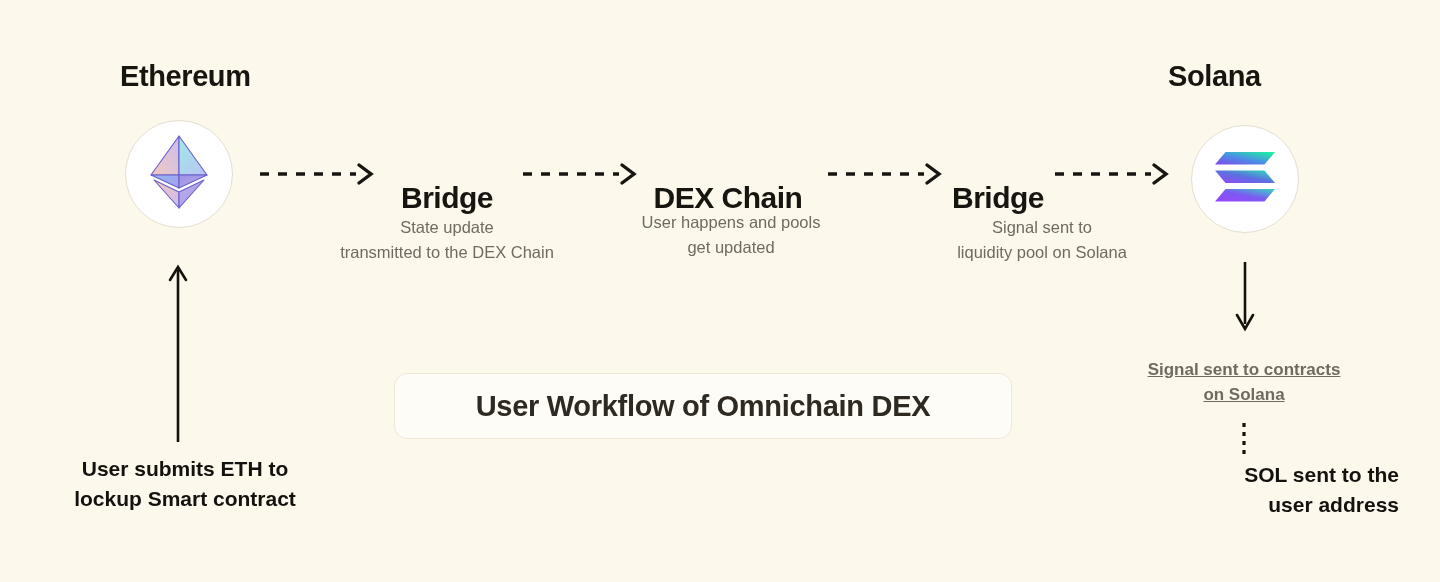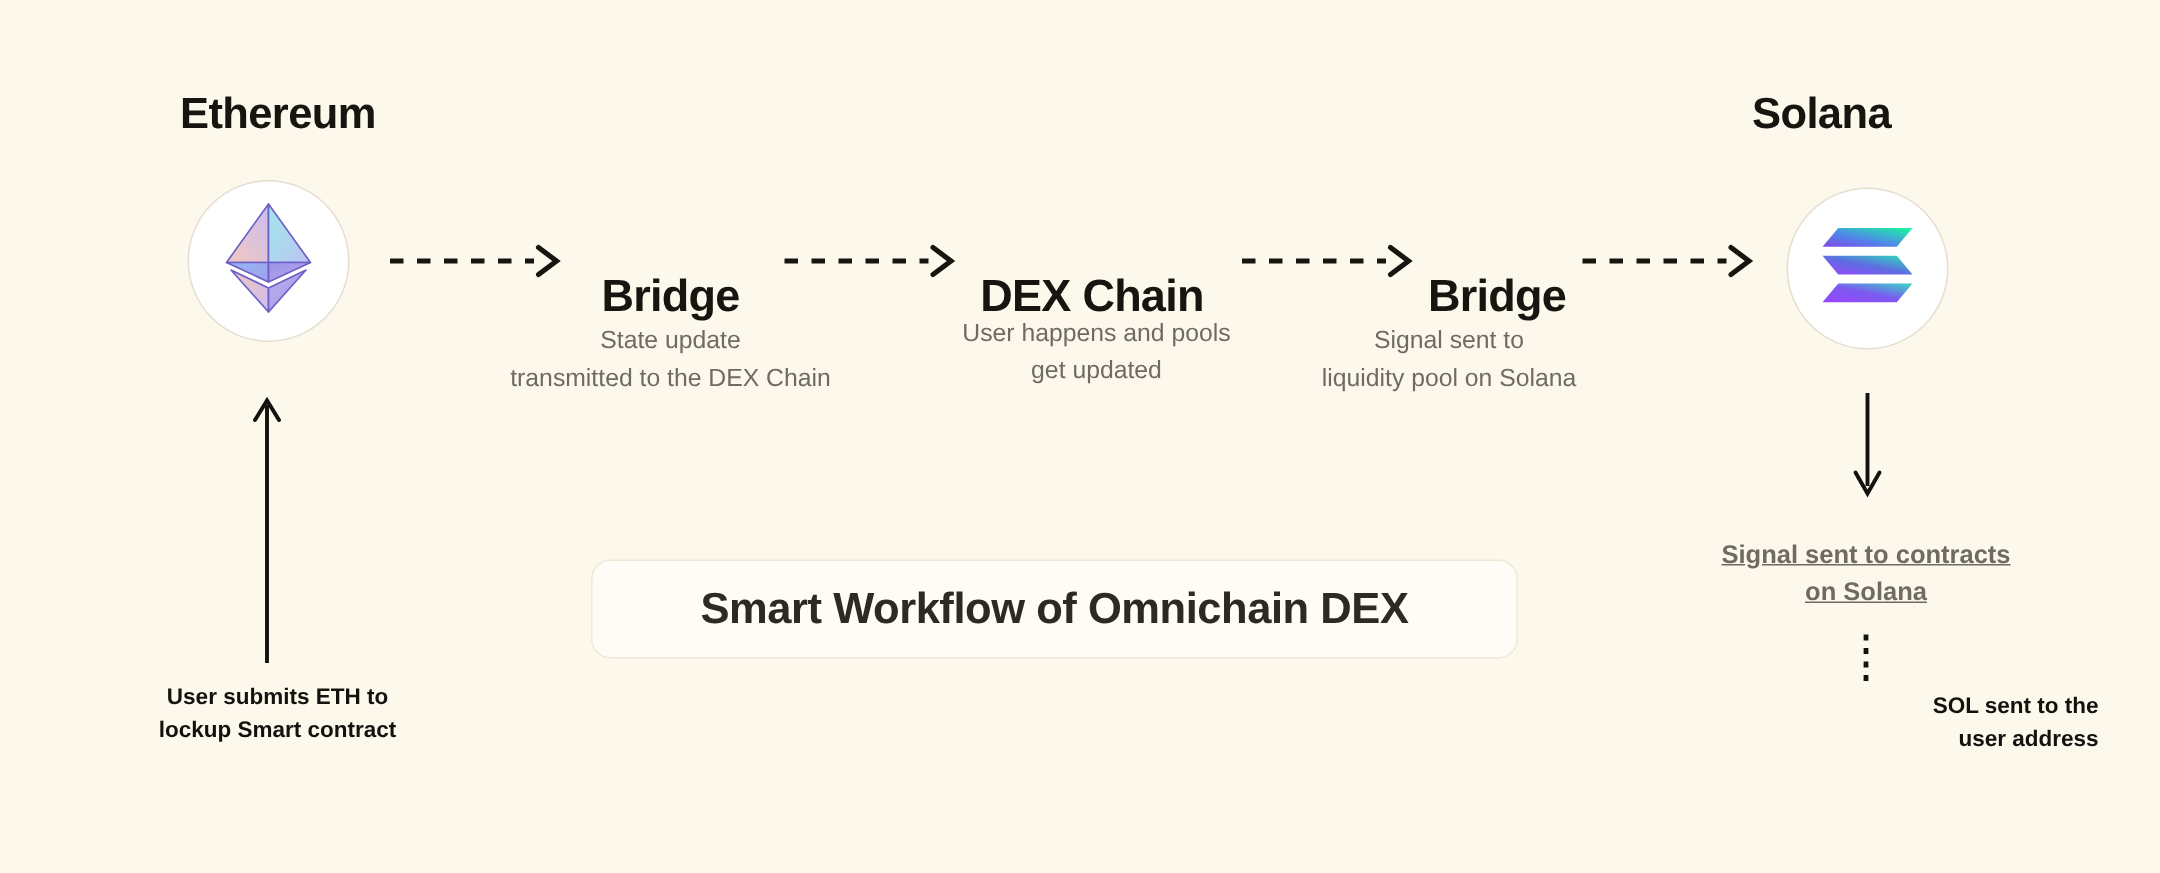--- a/index.html
+++ b/index.html
@@ -95,21 +95,21 @@
     font-weight: bold;
     color: #2E2A22;
     letter-spacing: -0.3px;
   }
 
   
   .vert-arrow { position: absolute; }
 
   .note-bold {
     position: absolute;
-    font-size: 15px;
+    font-size: 21px;
     font-weight: bold;
     color: #14120E;
     line-height: 1.45;
     text-align: center;
     transform: translateX(-50%);
     white-space: pre-line;
   }
   .note-gray {
     position: absolute;
     font-size: 17px;
@@ -236,21 +236,21 @@
 
   <div class="flow-node" style="left:447px; top:157px;">Bridge</div>
   <div class="caption" style="left:447px; top:215px; width:330px;">State update
 transmitted to the DEX Chain</div>
 
   <div class="flow-node" style="left:728px; top:157px;">DEX Chain</div>
   <div class="caption" style="left:731px; top:210px; width:300px;">User happens and pools
 get updated</div>
 
   <div class="flow-node" style="left:998px; top:157px;">Bridge</div>
-  <div class="caption" style="left:966px; top:215px; width:290px;">Signal sent to
+  <div class="caption" style="left:1042px; top:215px; width:290px;">Signal sent to
 liquidity pool on Solana</div>
 
   <div class="vert-arrow" style="left:166px; top:262px;">
     <svg width="24" height="182" viewBox="0 0 24 182">
       <line x1="12" y1="180" x2="12" y2="8" stroke="#14120E" stroke-width="2.6"></line>
       <path d="M4 18 L12 5 L20 18" fill="none" stroke="#14120E" stroke-width="2.6" stroke-linecap="round" stroke-linejoin="miter"></path>
     </svg>
   </div>
 
   <div class="note-bold" style="left:185px; top:454px; width:300px;">User submits ETH to
@@ -269,16 +269,16 @@
   <div class="vert-arrow" style="left:1239px; top:421px;">
     <svg width="10" height="38" viewBox="0 0 10 38">
       <line x1="5" y1="2" x2="5" y2="36" stroke="#14120E" stroke-width="3.2" stroke-dasharray="4 5" stroke-linecap="butt"></line>
     </svg>
   </div>
 
   <div class="note-bold" style="left:1249px; top:460px; width:300px;text-align:right;">SOL sent to the
 user address</div>
 
   <div id="title-card">
-    <span id="title-card-text">Smart Workflow of Omnichain DEX</span>
+    <span id="title-card-text">User Workflow of Omnichain DEX</span>
   </div>
 
 </div>
 
 </body></html>

